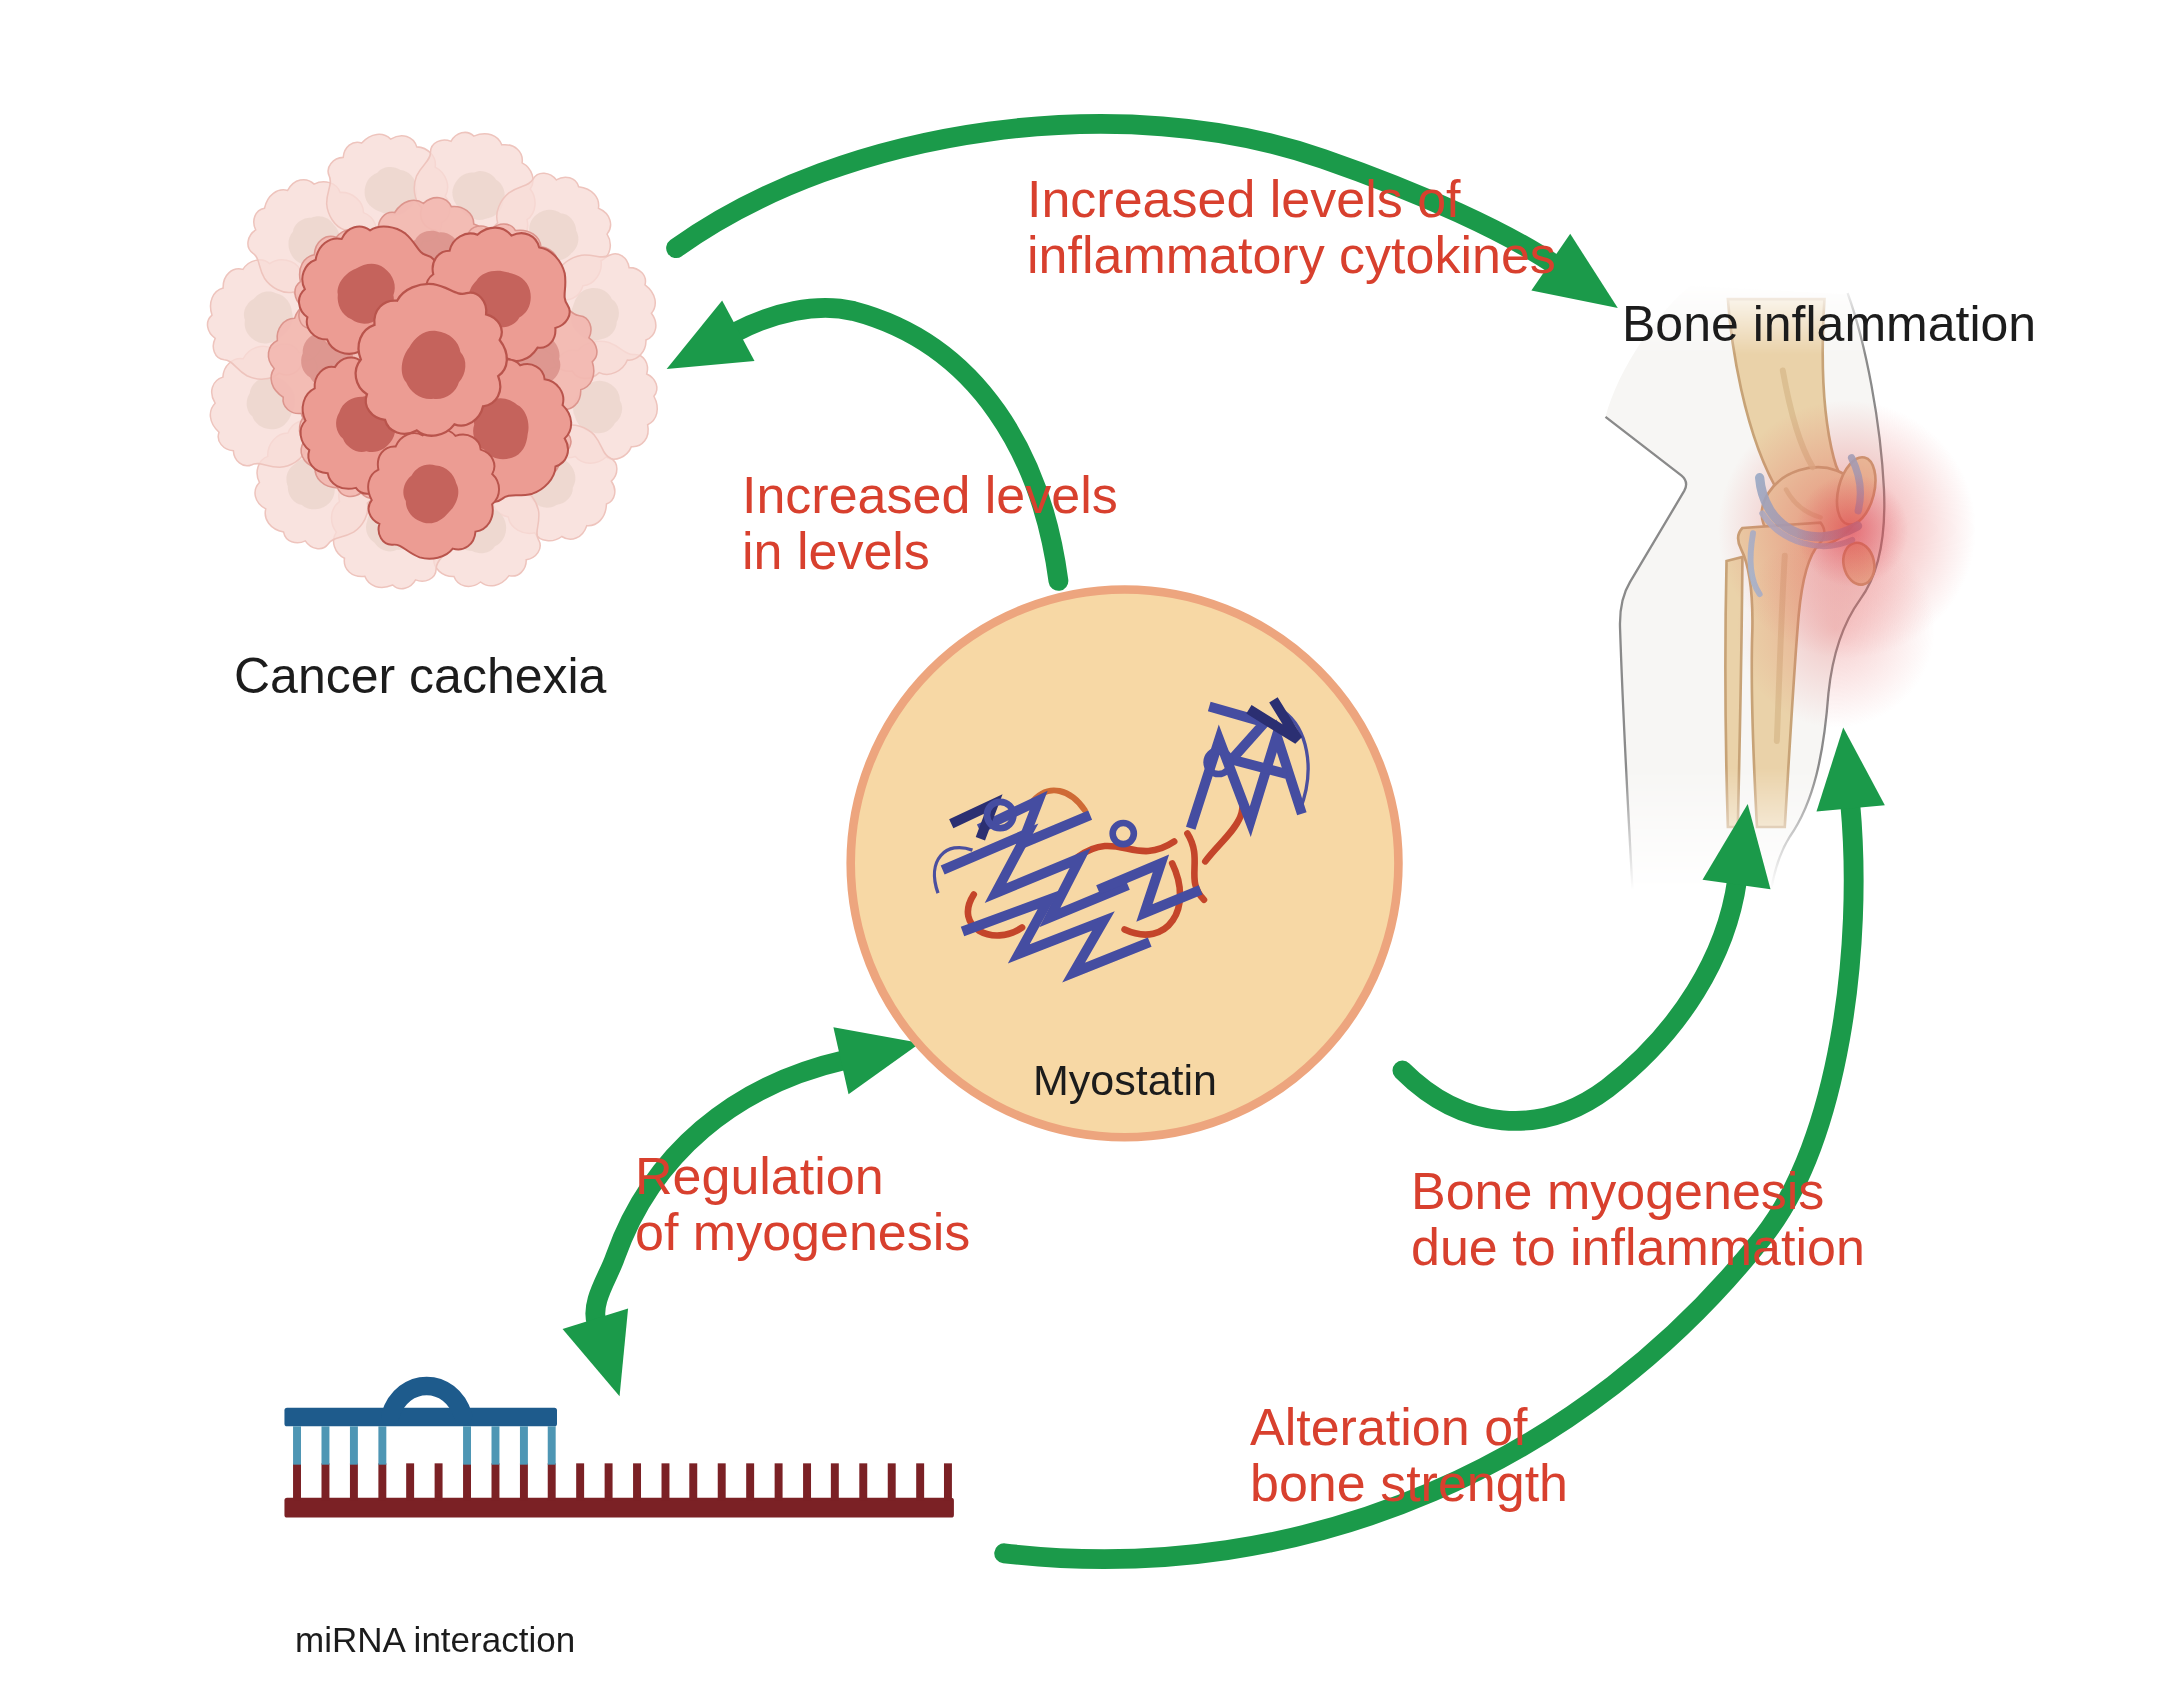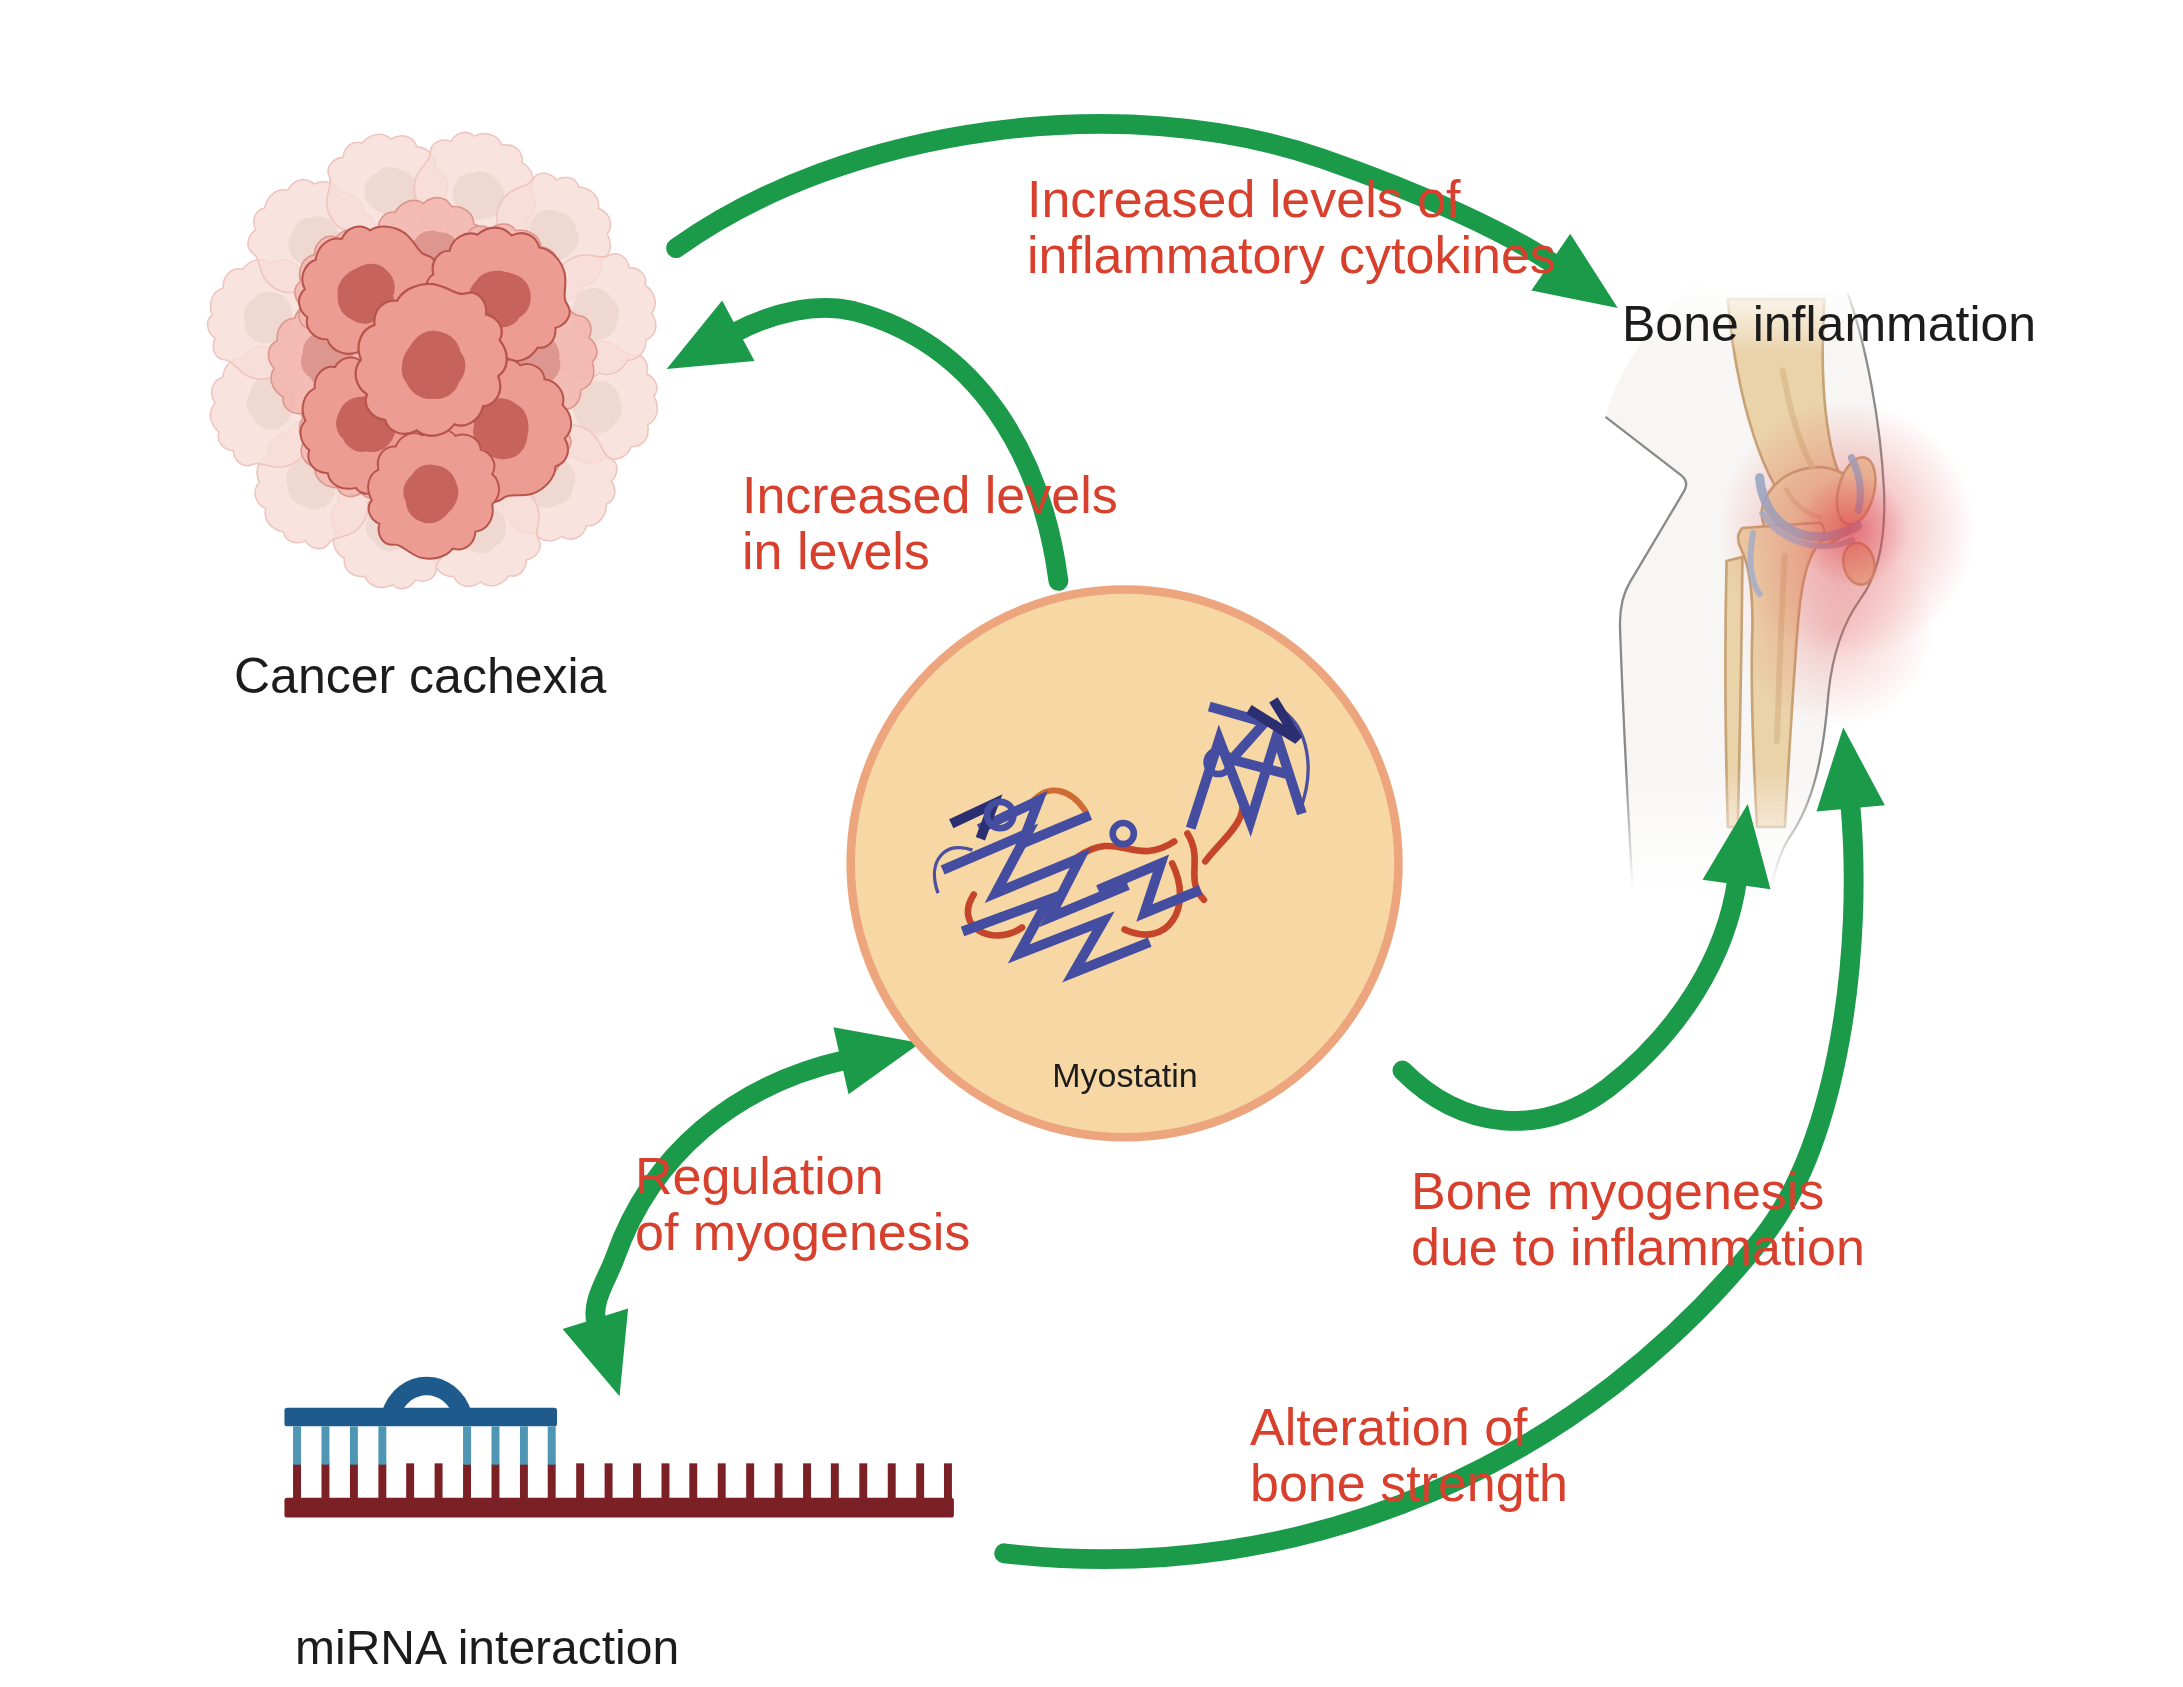--- a/index.html
+++ b/index.html
@@ -333,23 +333,23 @@
         <circle class="rib-b" style="stroke-width:10" cx="1842" cy="1152" r="18"></circle>
         <circle class="rib-b" style="stroke-width:10" cx="1698" cy="1260" r="16"></circle>
       </g>
     </g>
   </svg>
 
   <div class="nodelabel" style="left:234px; top:599px;">Cancer cachexia</div>
 
   <div class="nodelabel" style="left:1622px; top:247px;">Bone inflammation</div>
 
-  <div class="nodelabel centerx" style="left:1125px; top:1008px; font-size:34px;">Myostatin</div>
-
-  <div class="nodelabel" style="left:295px; top:1572px; font-size:48px;">miRNA interaction</div>
+  <div class="nodelabel centerx" style="left:1125px; top:1008px; font-size:43px;">Myostatin</div>
+
+  <div class="nodelabel" style="left:295px; top:1572px; font-size:35px;">miRNA interaction</div>
 
   <div class="ann" style="left:1027px; top:171px;">
     <div>Increased levels of</div>
     <div>inflammatory cytokines</div>
   </div>
 
   <div class="ann" style="left:742px; top:467px;">
     <div>Increased levels</div>
     <div>in levels</div>
   </div>

